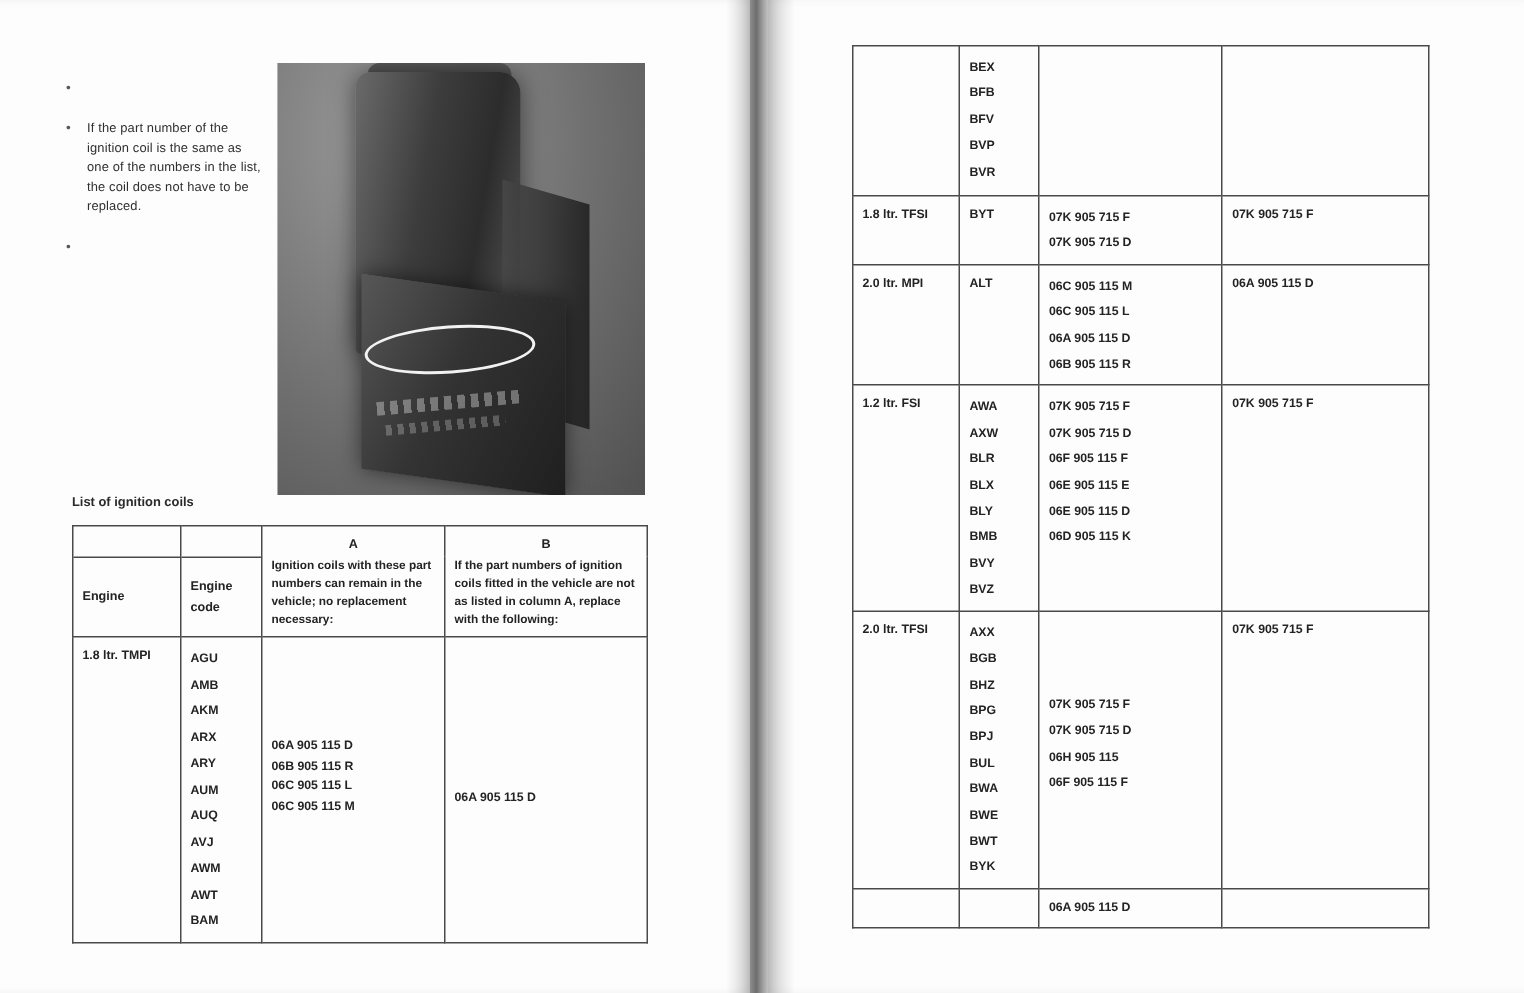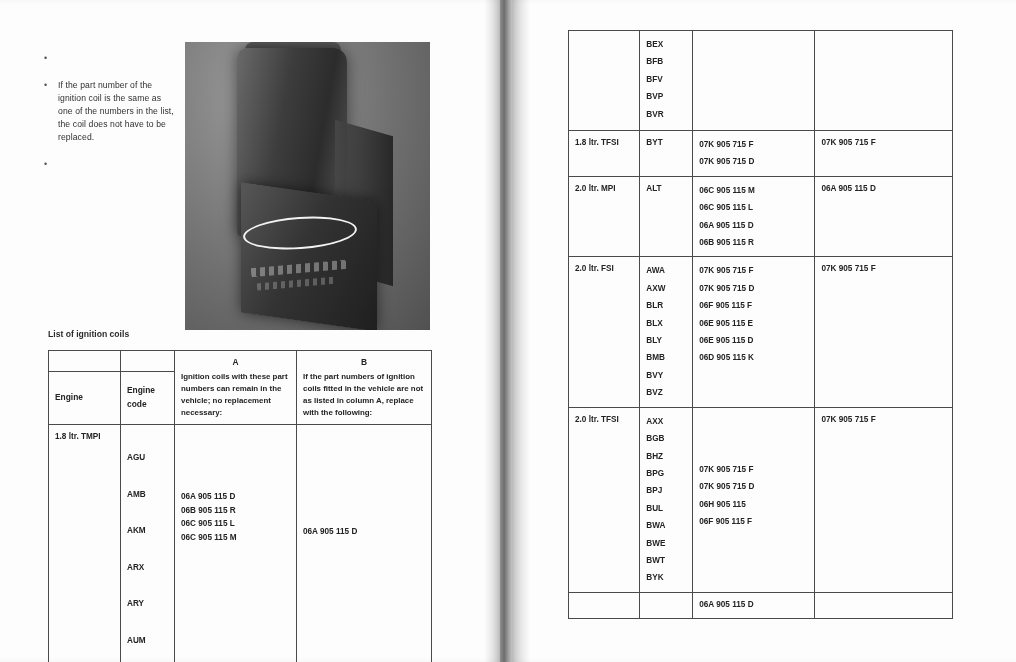--- a/index.html
+++ b/index.html
@@ -212,21 +212,21 @@
     font-weight: 700;
     font-size: 7.9px;
     line-height: 12px;
     padding-top: 0;
   }
   .tbl-left td.hdr-plain {
     font-weight: 700;
     font-size: 8.4px;
     vertical-align: middle;
   }
-  .codes-cell div { line-height: 17.5px; margin-top: 19px; }
+  .codes-cell div { line-height: 17.5px; }
   .mid-cell { line-height: 17.5px; }
 
   .tbl-right {
     position: absolute;
     left: 56px;
     top: 30px;
     width: 385px;
   }
   .tbl-right td {
     font-size: 8.2px;
@@ -370,21 +370,21 @@
             <div>06C 905 115 L</div>
             <div>06A 905 115 D</div>
             <div>06B 905 115 R</div>
           </td>
           <td class="vmid">
             <div>06A 905 115 D</div>
           </td>
         </tr>
 
         <tr style="height:145px">
-          <td class="vmid">2.0 ltr. FSI</td>
+          <td class="vmid">1.2 ltr. FSI</td>
           <td class="code-stack">
             <div>AWA</div>
             <div>AXW</div>
             <div>BLR</div>
             <div>BLX</div>
             <div>BLY</div>
             <div>BMB</div>
             <div>BVY</div>
             <div>BVZ</div>
           </td>

